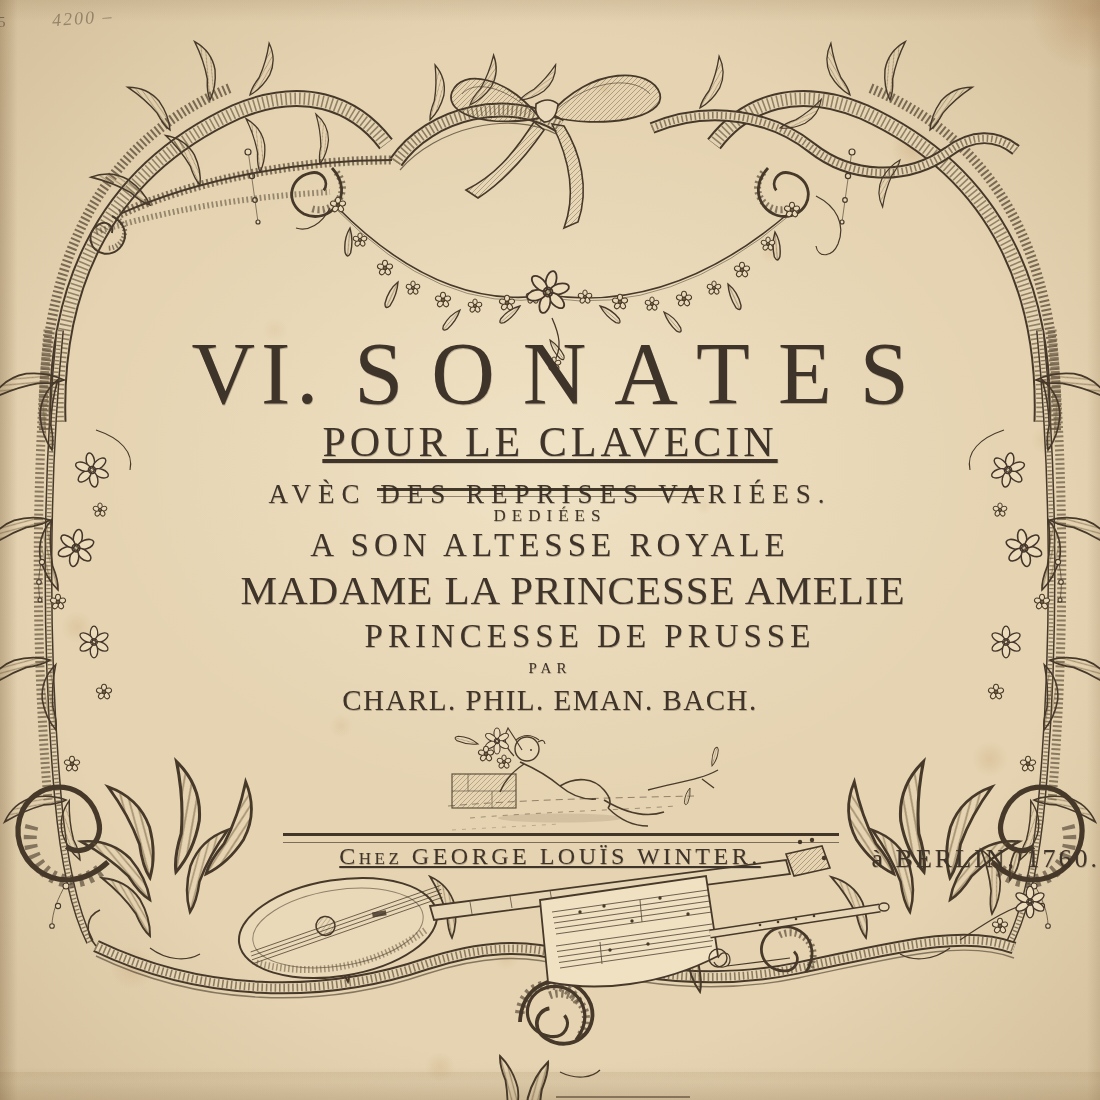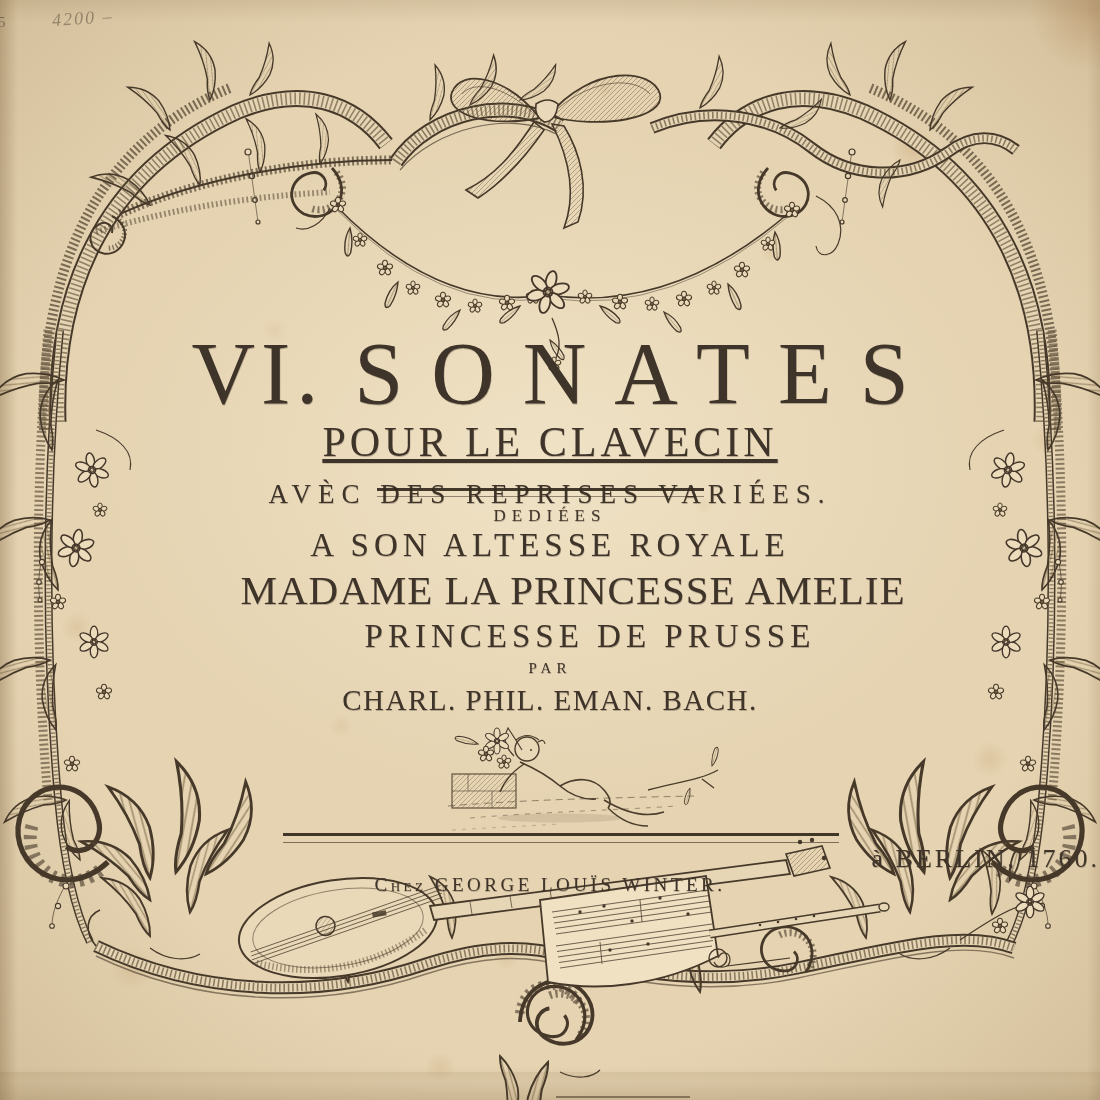--- a/index.html
+++ b/index.html
@@ -35,21 +35,21 @@
   .t-title .word{letter-spacing:28px;margin-right:-28px;}
   .t-sub1{top:421px;font-size:42px;letter-spacing:4px;text-decoration:underline;}
   .t-sub2{top:457px;font-size:27px;letter-spacing:7px;margin-top:24px;}
   .t-ded {top:507px;font-size:17px;letter-spacing:6px;}
   .t-roy {top:529px;font-size:33px;letter-spacing:5px;}
   .t-name{top:570px;font-size:41px;letter-spacing:1px;margin-left:23px;}
   .t-tit2{top:620px;font-size:33px;letter-spacing:5px;margin-left:40px;}
   .t-par {top:661px;font-size:15px;letter-spacing:5px;}
   .t-comp{top:686px;font-size:29px;letter-spacing:1.5px;}
   .t-city{top:846px;font-size:26px;letter-spacing:3px;text-align:right;}
-  .t-pub {top:875px;font-size:19px;letter-spacing:3.5px;font-variant:small-caps;}
+  .t-pub {top:844px;font-size:24px;letter-spacing:3.5px;font-variant:small-caps;text-decoration:underline;}
   .rule{position:absolute;background:transparent;}
   .rule1{top:488px;left:377px;width:327px;height:5px;
          border-top:3.5px solid rgba(52,42,30,.92);border-bottom:1.2px solid rgba(52,42,30,.5);}
   .rule2{top:833px;left:283px;width:556px;height:6px;
          border-top:3px solid rgba(52,42,30,.92);border-bottom:1.5px solid rgba(52,42,30,.6);}
   .pencil{position:absolute;top:8px;left:52px;font-style:italic;font-size:18px;
           color:rgba(92,80,62,.55);transform:rotate(-4deg);letter-spacing:2px;text-shadow:none;}
   .edgemark{position:absolute;top:14px;left:-2px;font-size:15px;color:rgba(60,50,40,.5);text-shadow:none;}
   .bottomline{position:absolute;top:1096px;left:556px;width:134px;height:1.6px;
               background:rgba(74,60,42,.55);}

